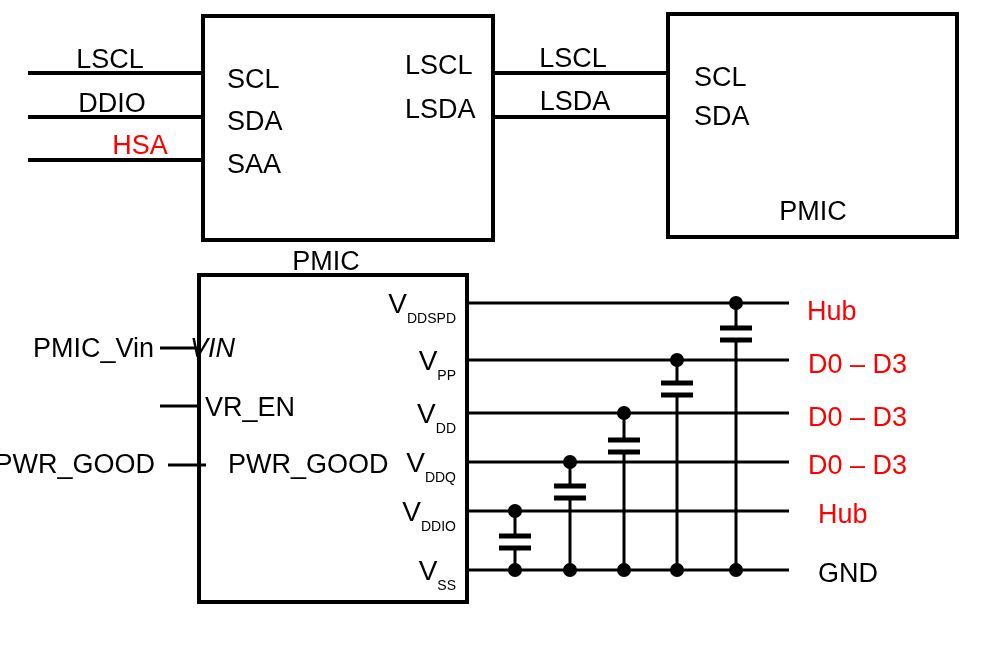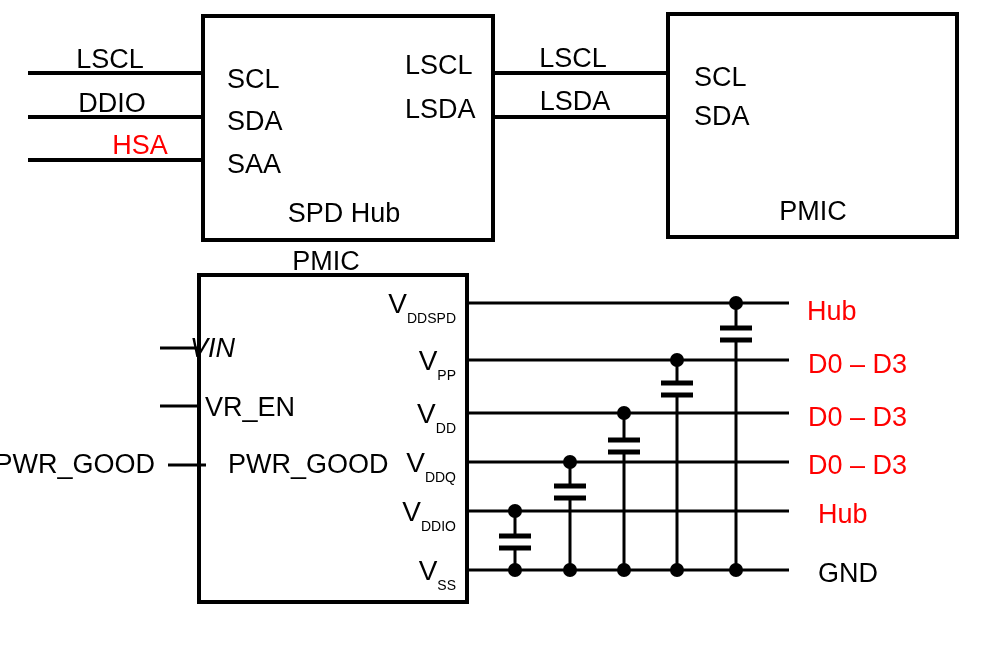--- a/index.html
+++ b/index.html
@@ -101,31 +101,31 @@
 
   <span class="lbl center" style="left:110px; top:46px;">LSCL</span>
   <span class="lbl center" style="left:112px; top:90px;">DDIO</span>
   <span class="lbl center" style="left: 107px; top: 132px; color: rgb(255, 0, 0); margin-left: 33px;">HSA</span>
 
   <span class="lbl" style="left:227px; top:66px;">SCL</span>
   <span class="lbl" style="left:227px; top:108px;">SDA</span>
   <span class="lbl" style="left:227px; top:151px;">SAA</span>
   <span class="lbl" style="left:405px; top:52px;">LSCL</span>
   <span class="lbl" style="left:405px; top:96px;">LSDA</span>
-  <span class="lbl center" style="left:344px; top:200px;">SPD Hub</span>
 
   <span class="lbl center" style="left:573px; top:45px;">LSCL</span>
   <span class="lbl center" style="left:575px; top:88px;">LSDA</span>
 
   <span class="lbl" style="left:694px; top:64px;">SCL</span>
   <span class="lbl" style="left:694px; top:103px;">SDA</span>
   <span class="lbl center" style="left:813px; top:198px;">PMIC</span>
 
   <span class="lbl center" style="left:326px; top:248px;">PMIC</span>
 
+  <span class="lbl rt" style="right:836px; top:335px;">PMIC_Vin</span>
   <span class="lbl rt" style="right:835px; top:451px;">PWR_GOOD</span>
 
   <span class="lbl" style="left:190px; top:335px;font-style:italic;">VIN</span>
   <span class="lbl" style="left:205px; top:394px;">VR_EN</span>
   <span class="lbl" style="left:228px; top:451px;">PWR_GOOD</span>
 
   <span class="lbl pin-v" style="right:534px; top:290px;"><span>V</span><span class="vsub">DDSPD</span></span>
   <span class="lbl pin-v" style="right:534px; top:347px;"><span>V</span><span class="vsub">PP</span></span>
   <span class="lbl pin-v" style="right:534px; top:400px;"><span>V</span><span class="vsub">DD</span></span>
   <span class="lbl pin-v" style="right:534px; top:449px;"><span>V</span><span class="vsub">DDQ</span></span>

